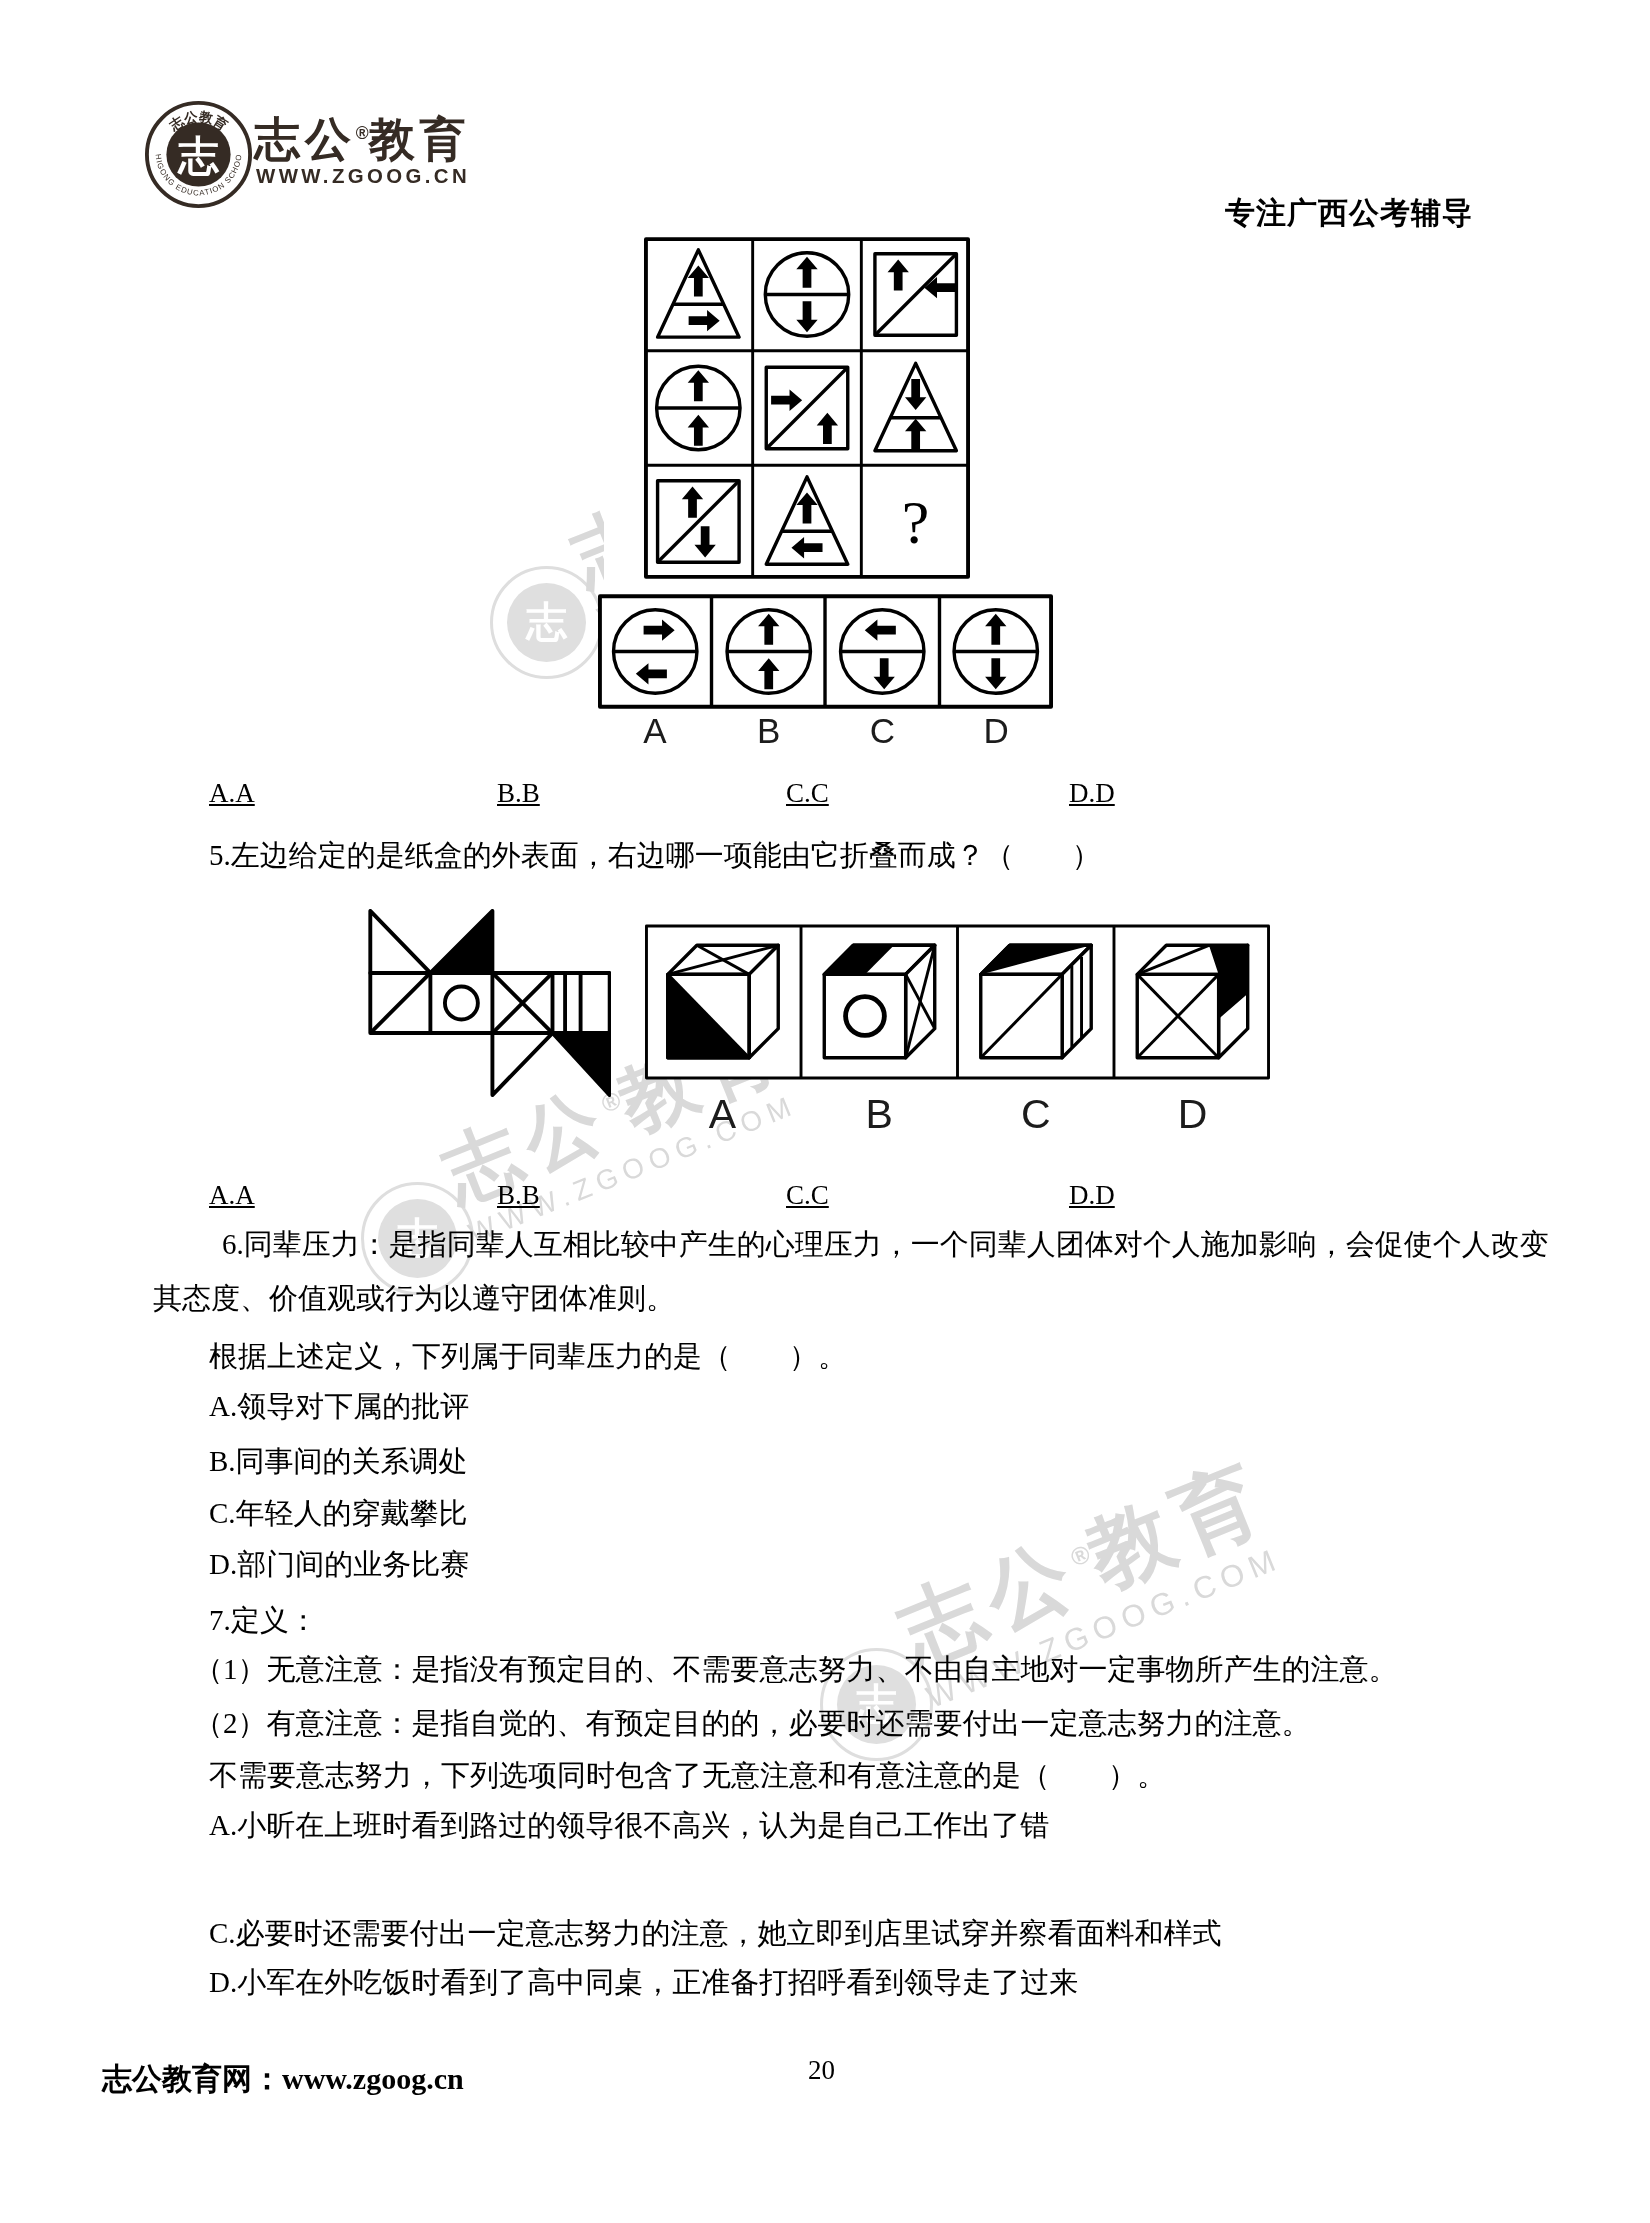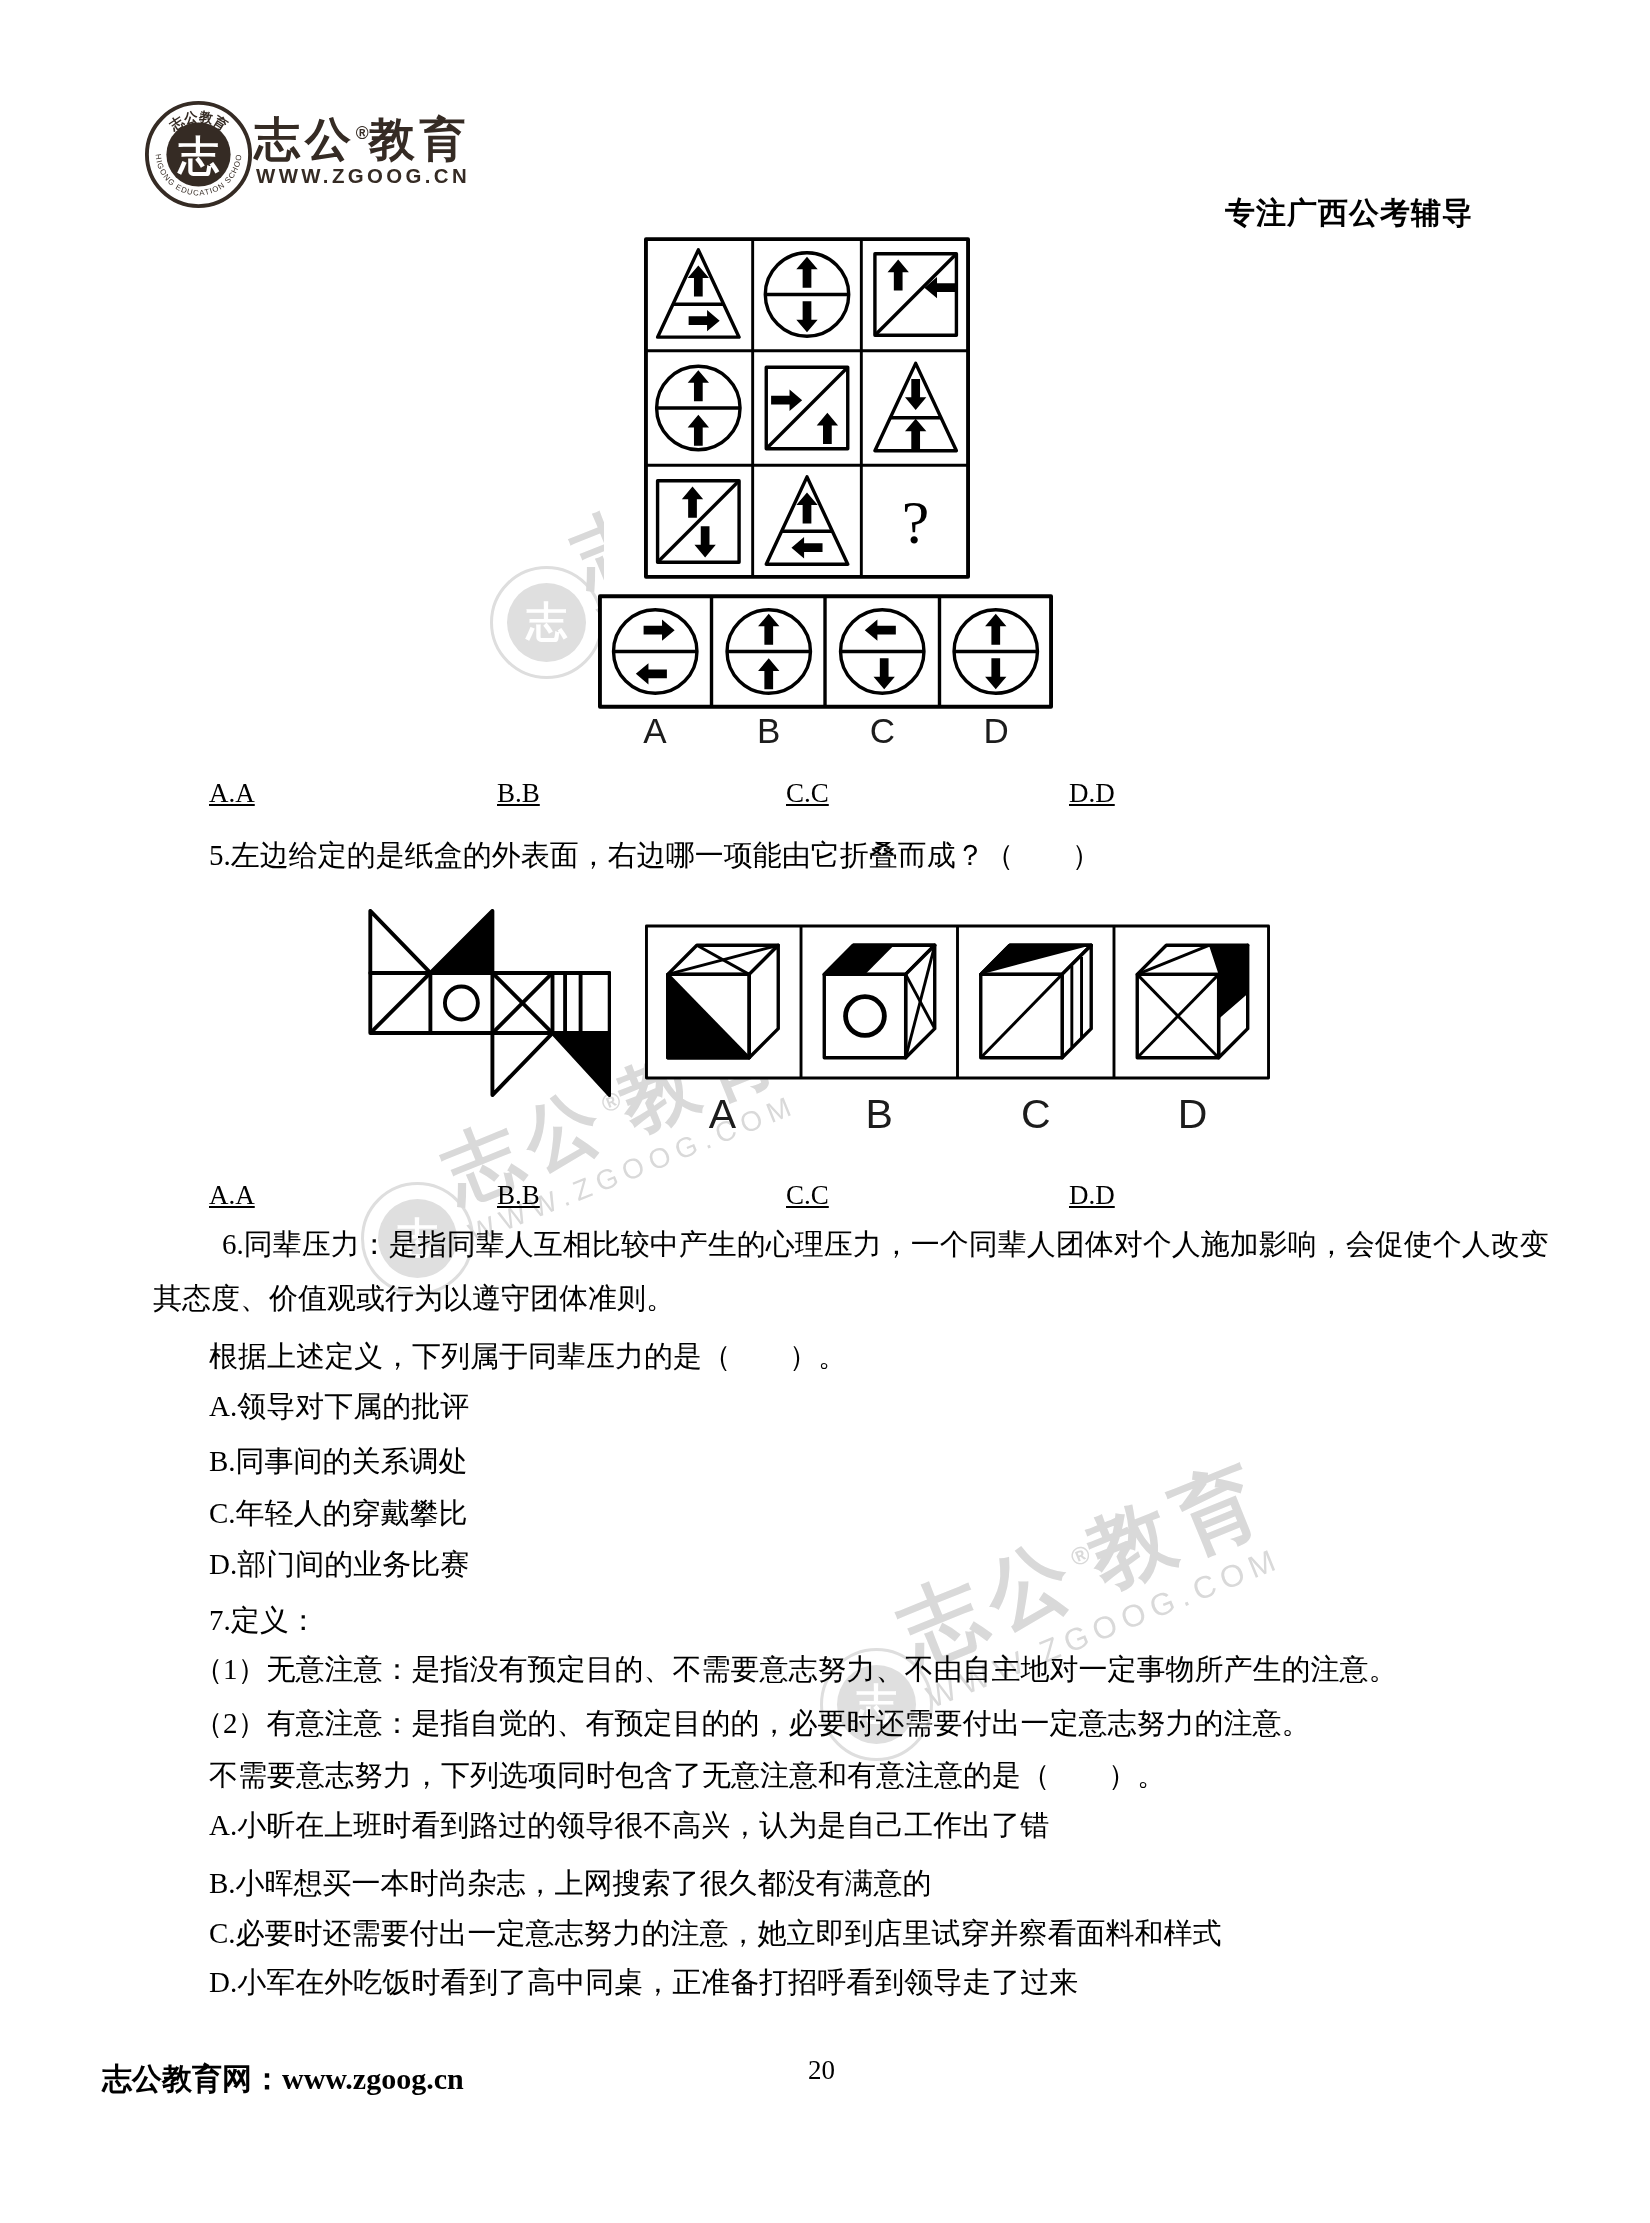--- a/index.html
+++ b/index.html
@@ -285,21 +285,20 @@
   <div class="tl" style="left:209px;top:1387px;">A.领导对下属的批评</div>
   <div class="tl" style="left:209px;top:1442px;">B.同事间的关系调处</div>
   <div class="tl" style="left:209px;top:1494px;">C.年轻人的穿戴攀比</div>
   <div class="tl" style="left:209px;top:1545px;">D.部门间的业务比赛</div>
 
   <div class="tl" style="left:209px;top:1601px;">7.定义：</div>
   <div class="tl" style="left:194px;top:1650px;">（1）无意注意：是指没有预定目的、不需要意志努力、不由自主地对一定事物所产生的注意。</div>
   <div class="tl" style="left:194px;top:1704px;">（2）有意注意：是指自觉的、有预定目的的，必要时还需要付出一定意志努力的注意。</div>
   <div class="tl" style="left:209px;top:1756px;">不需要意志努力，下列选项同时包含了无意注意和有意注意的是（　　）。</div>
   <div class="tl" style="left:209px;top:1806px;">A.小昕在上班时看到路过的领导很不高兴，认为是自己工作出了错</div>
-  <div class="tl" style="left:209px;top:1864px;">B.小晖想买一本时尚杂志，上网搜索了很久都没有满意的</div>
   <div class="tl" style="left:209px;top:1914px;">C.必要时还需要付出一定意志努力的注意，她立即到店里试穿并察看面料和样式</div>
   <div class="tl" style="left:209px;top:1963px;">D.小军在外吃饭时看到了高中同桌，正准备打招呼看到领导走了过来</div>
 
   <div class="footer-site">志公教育网：www.zgoog.cn</div>
   <div class="footer-page">20</div>
 
 </div>
 
 
 </body></html>

